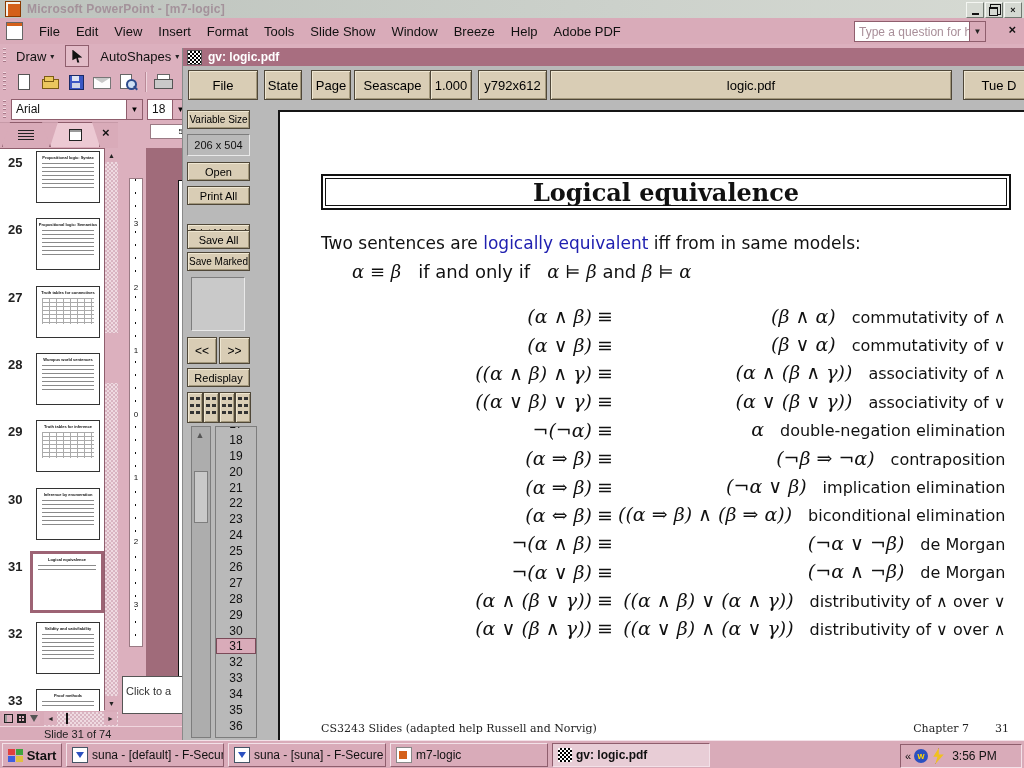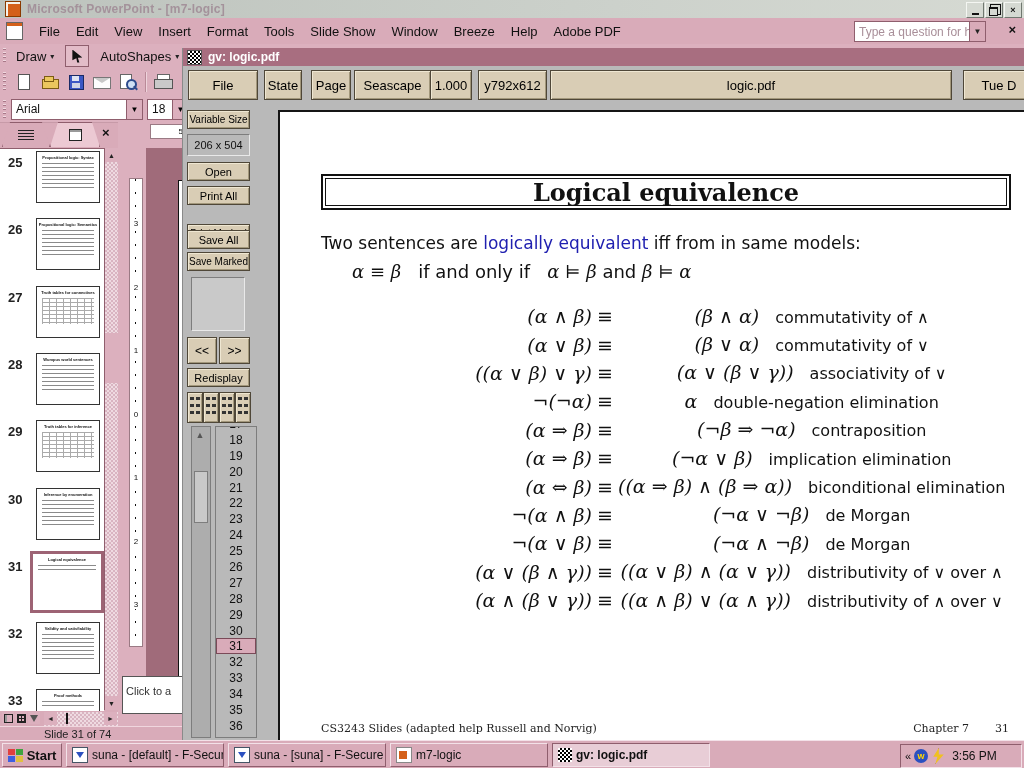--- a/index.html
+++ b/index.html
@@ -175,21 +175,21 @@
   #slide-titlebox .inner{position:absolute;inset:2px;border:1px solid #111;display:flex;align-items:center;justify-content:center}
   #slide-title{font-family:"DejaVu Serif",serif;font-weight:bold;font-size:24px;color:#111}
   #intro-line{position:absolute;left:41px;top:121px;font-family:"DejaVu Sans",sans-serif;font-size:17px;color:#111;white-space:pre}
   #intro-line .hl{color:#2020b0}
   #iff-line{position:absolute;left:72px;top:149px;font-size:18px;color:#111;white-space:pre;font-family:"DejaVu Sans",sans-serif}
   .math{font-family:"DejaVu Serif",serif;font-style:italic}
   #eq-table{position:absolute;left:40px;top:190px;border-collapse:collapse}
   #eq-table td{padding:0;white-space:nowrap;height:28.4px;font-size:19px;color:#111}
   #eq-table td.lhs{width:272px;text-align:right}
   #eq-table td.eq{width:26px;text-align:center;font-family:"DejaVu Serif",serif}
-  #eq-table td.rhs{text-align:center}
+  #eq-table td.rhs{text-align:right}
   .eqlabel{font-family:"DejaVu Sans",sans-serif;font-style:normal;font-size:16px;margin-left:16px}
   #pdf-footer-l{position:absolute;left:41px;top:610px;font-family:"DejaVu Serif",serif;font-size:11px;color:#222}
   #pdf-footer-r{position:absolute;right:18px;top:610px;font-family:"DejaVu Serif",serif;font-size:11px;color:#222;display:flex;gap:26px}
   
   #taskbar{left:0;top:740px;width:1024px;height:28px;background:#d9abb9;border-top:1px solid #f3e1e8;z-index:9;display:flex;align-items:center}
   #start-btn{margin-left:2px;width:58px;height:22px;display:flex;align-items:center;gap:4px;justify-content:center;
     background:#d9abb9;font-weight:bold;font-size:13px;color:#111;cursor:pointer}
   .winflag{width:15px;height:13px;background-image:
     linear-gradient(#e04040,#e04040),linear-gradient(#3fa33f,#3fa33f),
     linear-gradient(#3f5fe0,#3f5fe0),linear-gradient(#e0c040,#e0c040);
@@ -512,20 +512,25 @@
               <td class="lhs math">(α ∧ β)</td>
               <td class="eq">≡</td>
               <td class="rhs"><span class="math">(β ∧ α)</span><span class="eqlabel">commutativity of ∧</span></td>
             </tr>
             <tr>
               <td class="lhs math">(α ∨ β)</td>
               <td class="eq">≡</td>
               <td class="rhs"><span class="math">(β ∨ α)</span><span class="eqlabel">commutativity of ∨</span></td>
             </tr>
             <tr>
+              <td class="lhs math">((α ∧ β) ∧ γ)</td>
+              <td class="eq">≡</td>
+              <td class="rhs"><span class="math">(α ∧ (β ∧ γ))</span><span class="eqlabel">associativity of ∧</span></td>
+            </tr>
+            <tr>
               <td class="lhs math">((α ∨ β) ∨ γ)</td>
               <td class="eq">≡</td>
               <td class="rhs"><span class="math">(α ∨ (β ∨ γ))</span><span class="eqlabel">associativity of ∨</span></td>
             </tr>
             <tr>
               <td class="lhs math">¬(¬α)</td>
               <td class="eq">≡</td>
               <td class="rhs"><span class="math">α</span><span class="eqlabel">double-negation elimination</span></td>
             </tr>
             <tr>
@@ -547,28 +552,28 @@
               <td class="lhs math">¬(α ∧ β)</td>
               <td class="eq">≡</td>
               <td class="rhs"><span class="math">(¬α ∨ ¬β)</span><span class="eqlabel">de Morgan</span></td>
             </tr>
             <tr>
               <td class="lhs math">¬(α ∨ β)</td>
               <td class="eq">≡</td>
               <td class="rhs"><span class="math">(¬α ∧ ¬β)</span><span class="eqlabel">de Morgan</span></td>
             </tr>
             <tr>
+              <td class="lhs math">(α ∧ (β ∨ γ))</td>
+              <td class="eq">≡</td>
+              <td class="rhs"><span class="math">((α ∧ β) ∨ (α ∧ γ))</span><span class="eqlabel">distributivity of ∧ over ∨</span></td>
+            </tr>
+            <tr>
               <td class="lhs math">(α ∨ (β ∧ γ))</td>
               <td class="eq">≡</td>
               <td class="rhs"><span class="math">((α ∨ β) ∧ (α ∨ γ))</span><span class="eqlabel">distributivity of ∨ over ∧</span></td>
-            </tr>
-            <tr>
-              <td class="lhs math">(α ∧ (β ∨ γ))</td>
-              <td class="eq">≡</td>
-              <td class="rhs"><span class="math">((α ∧ β) ∨ (α ∧ γ))</span><span class="eqlabel">distributivity of ∧ over ∨</span></td>
             </tr>
           </tbody>
         </table>
       <div id="pdf-footer-l">CS3243 Slides (adapted help Russell and Norvig)</div>
       <div id="pdf-footer-r">
         <span>Chapter 7</span>
         <span>31</span>
       </div>
     </div>
   </div>

